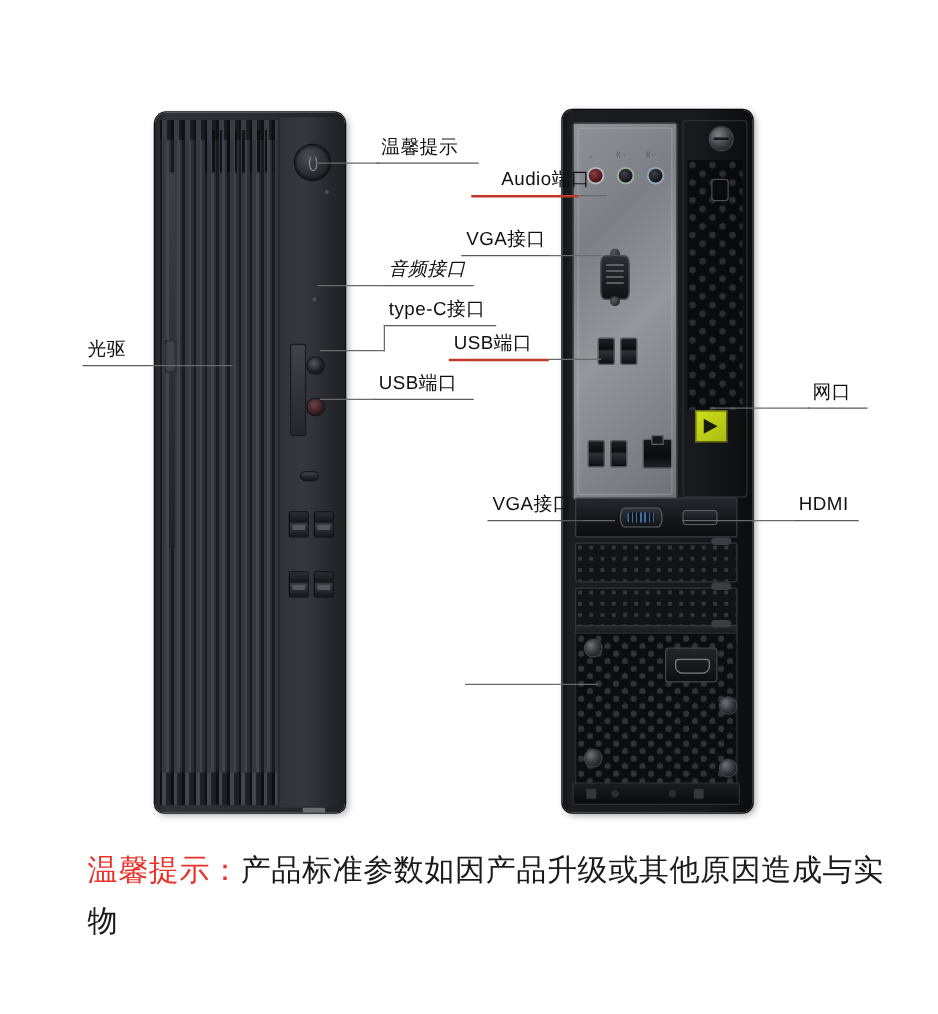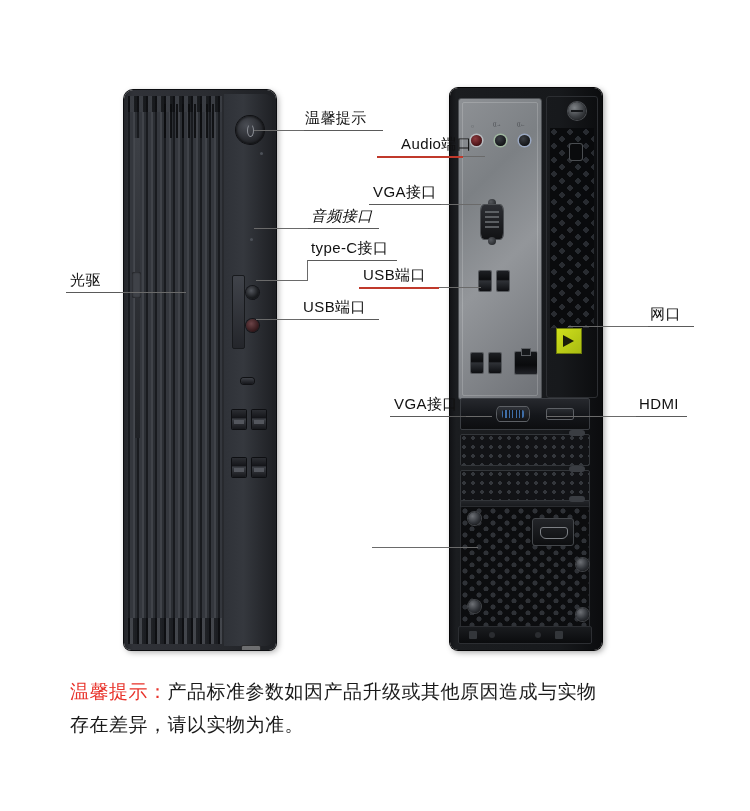--- a/index.html
+++ b/index.html
@@ -268,21 +268,21 @@
     position:absolute;left:8px;bottom:6px;width:132px;height:16px;
     background:linear-gradient(180deg,#1a1c1f,#0a0b0d);
     border:1px solid #2c2e32;border-radius:2px;
   }
   .bb-foot{position:absolute;top:4px;width:8px;height:8px;background:#33363a;border-radius:1px;}
   .bb-hole{position:absolute;top:5px;width:6px;height:6px;border-radius:50%;background:#2a2c30;}
 
   
   #note{
     position:absolute;left:70px;top:676px;width:640px;
-    font-size:19px;line-height:1.72;color:#1a1a1a;letter-spacing:.5px;
+    font-size:24px;line-height:1.72;color:#1a1a1a;letter-spacing:.5px;
   }
   #note .warn{color:#e8322a;}
 </style>
 </head>
 <body>
 
 <div id="stage">
 
   <div id="front">
     <div id="ribs"></div>
@@ -435,16 +435,15 @@
   <div class="label" style="left:637px;top:396px;">
     <span class="txt">HDMI</span>
   </div>
   <div class="underline" style="left:635px;top:416px;width:52px;"></div>
   <div class="leader" style="left:546px;top:416px;width:90px;"></div>
 
   <div class="leader" style="left:372px;top:547px;width:106px;"></div>
 
   <div id="note">
     <span class="warn">温馨提示：</span><span>产品标准参数如因产品升级或其他原因造成与实物</span><br>
-    <span>存在差异，请以实物为准。</span>
   </div>
 
 </div>
 
 </body></html>

